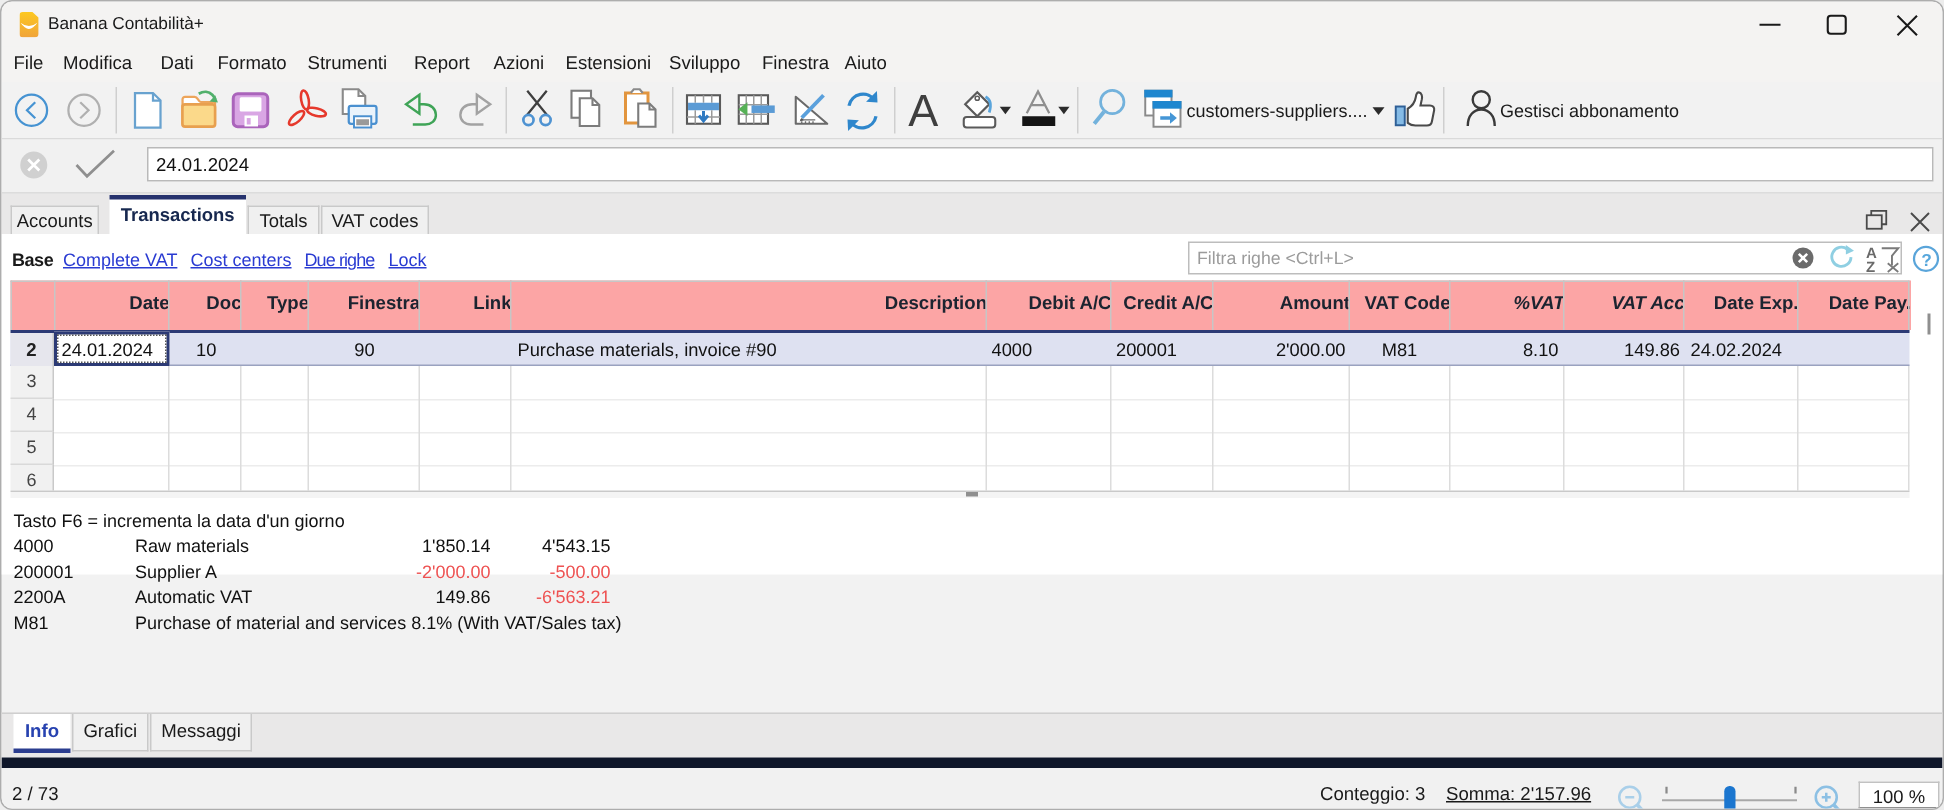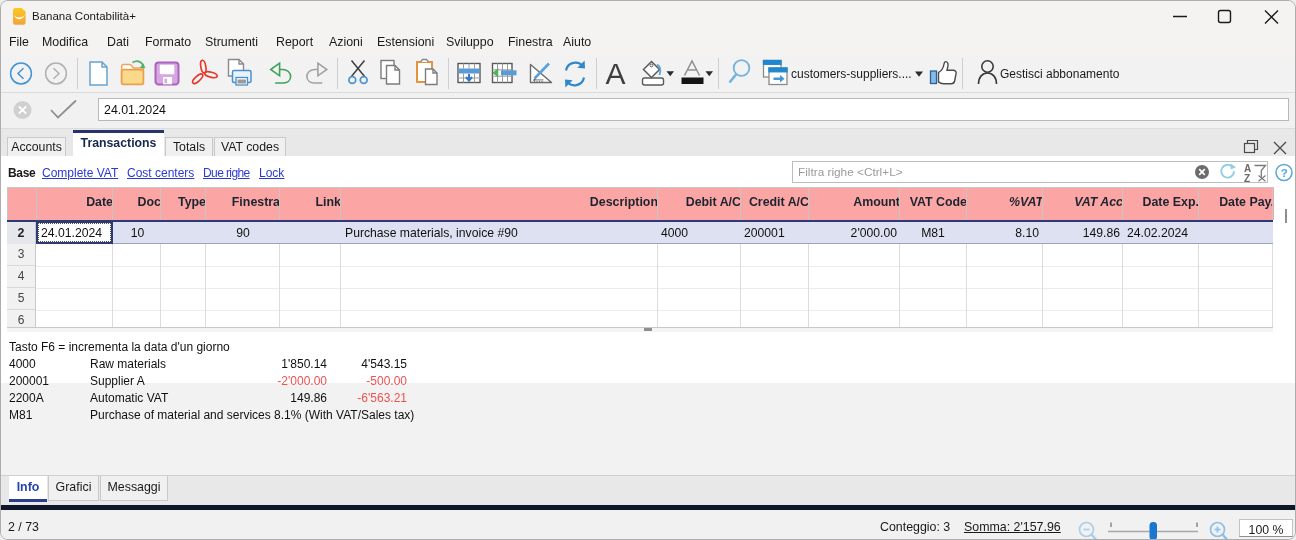--- a/index.html
+++ b/index.html
@@ -45,21 +45,21 @@
   .vline{position:absolute;width:1px;background:#dcdcdc;}
   .hline{position:absolute;height:1px;background:#ececec;left:29px;width:1237px;}
   .rn{position:absolute;left:0;width:29px;height:21px;background:#f1f1f1;border-right:1px solid #c9c9c9;
       border-bottom:1px solid #d9d9d9;box-sizing:border-box;font-size:12px;color:#444;text-align:center;line-height:21px;}
   
   #btabs{left:0;top:474px;width:100%;height:30px;background:#e9e8e8;border-top:1px solid #cfcfcf;box-sizing:border-box;}
   .btab{position:absolute;top:0px;height:25px;background:#f0f0f0;border:1px solid #c9c9c9;border-top:none;
         box-sizing:border-box;font-size:12.4px;color:#1a1a1a;text-align:center;}
   .btab div{margin-top:4px;}
   
-  #status{left:0;top:504px;width:100%;height:36px;background:#f1f1f1;border-top:5px solid #0f172a;box-sizing:border-box;}
+  #status{left:0;top:504px;width:100%;height:36px;background:#f1f1f1;border-top:7px solid #0f172a;box-sizing:border-box;}
 </style>
 </head>
 <body>
 <div id="win">
 
   <div id="title" class="abs">
     <svg class="abs" style="left:12px;top:7px" width="13" height="17" viewBox="0 0 13 17">
       <defs>
           <linearGradient id="bg1" x1="0" y1="0" x2="0" y2="1">
         <stop offset="0" stop-color="#fdc820"></stop>

